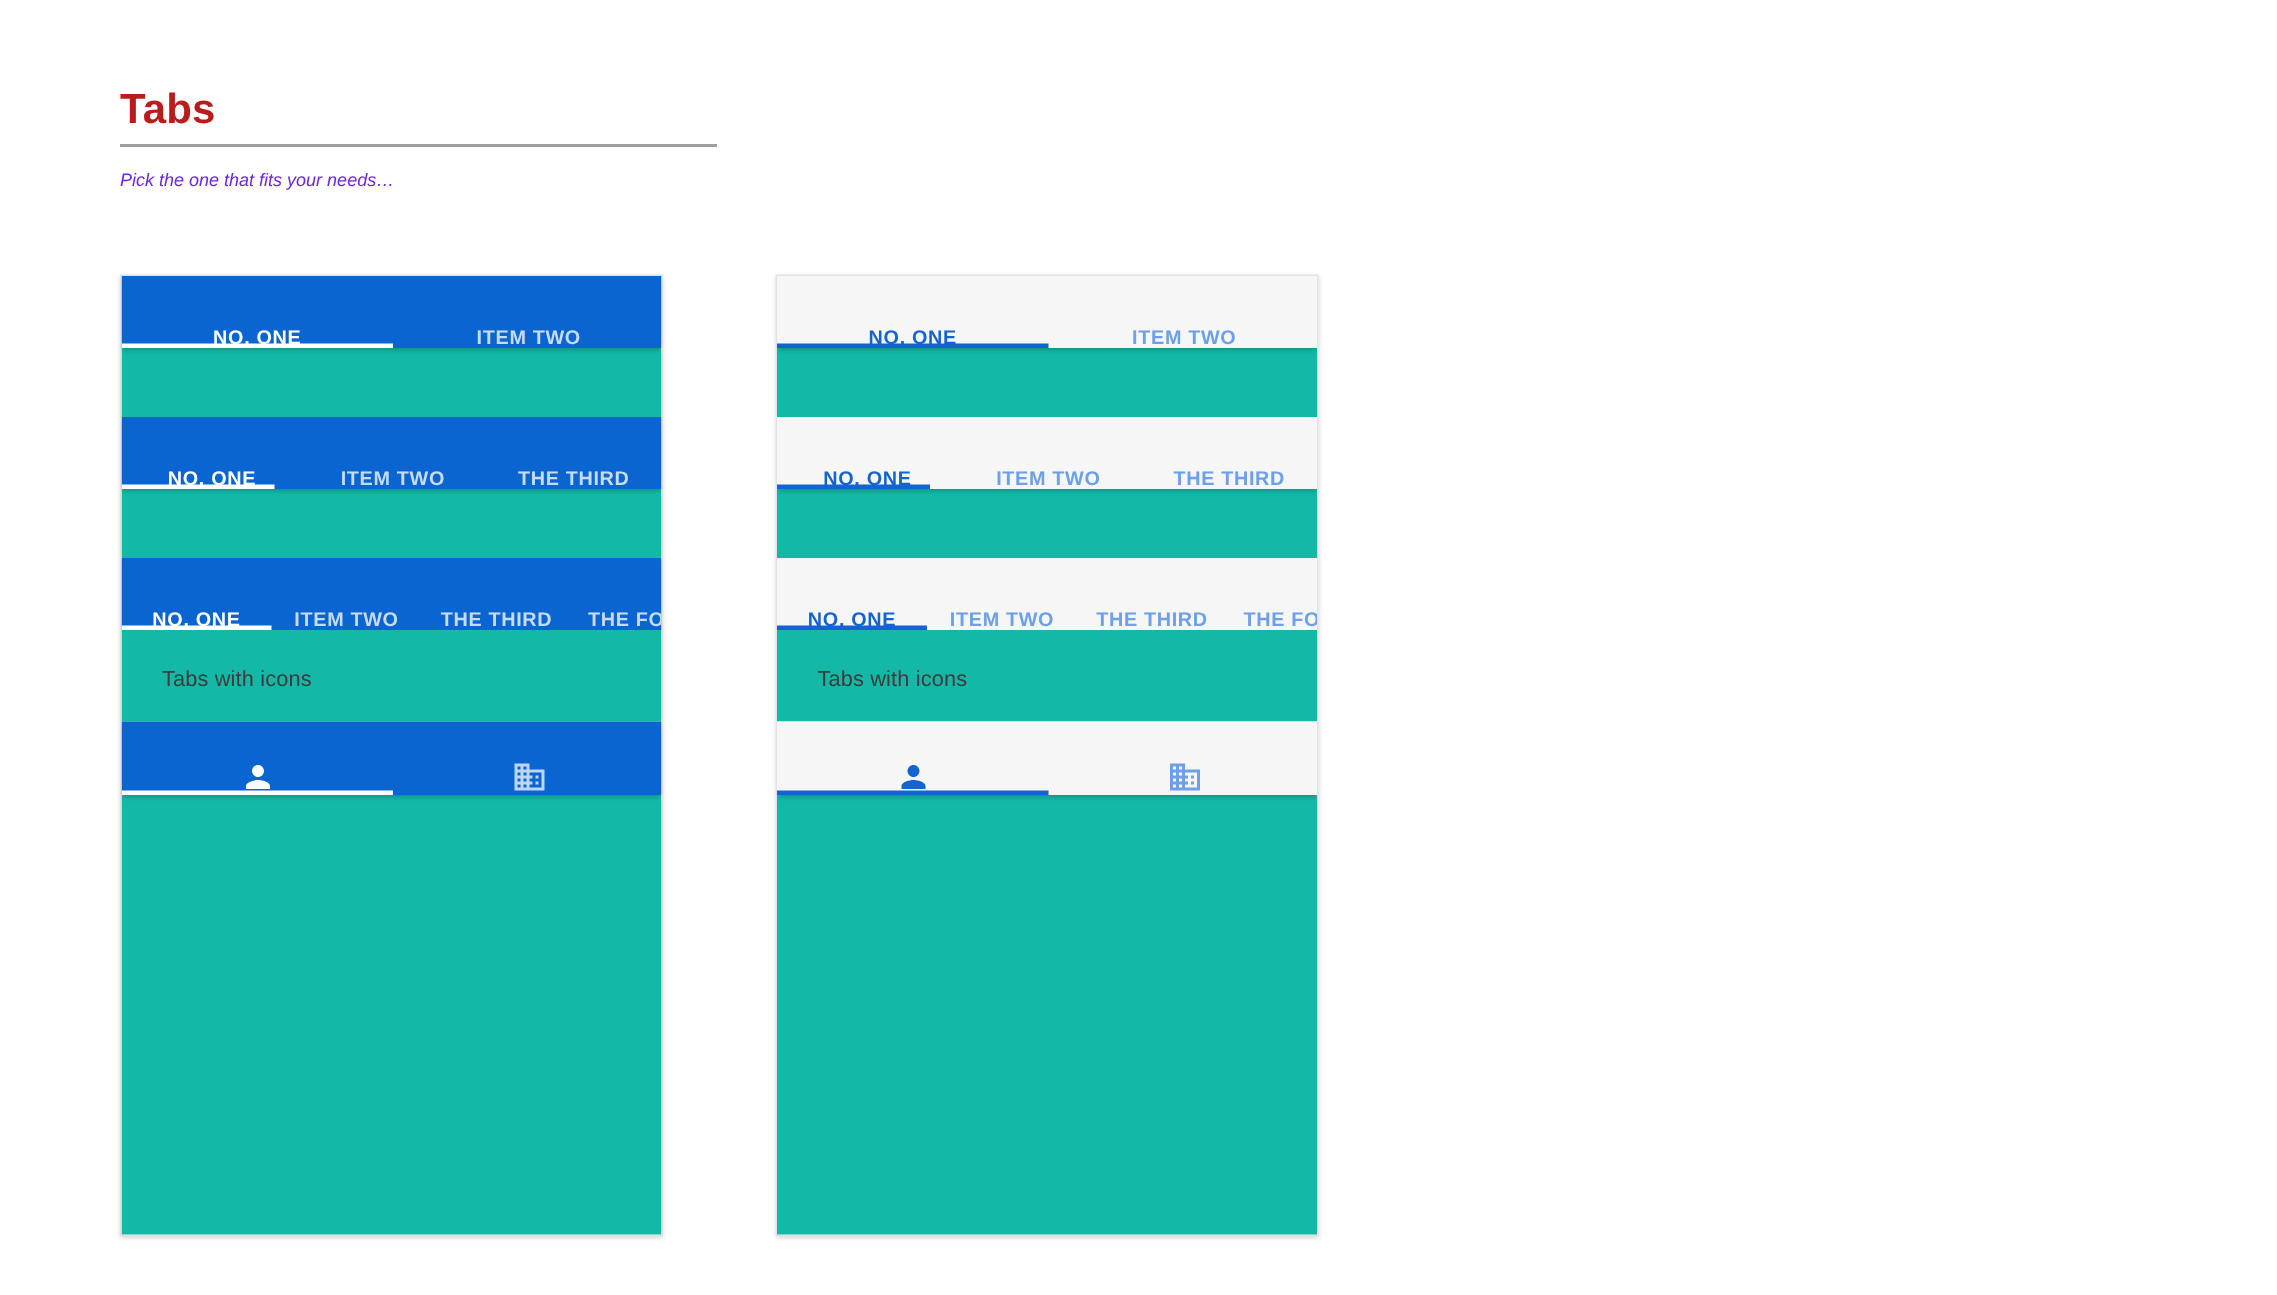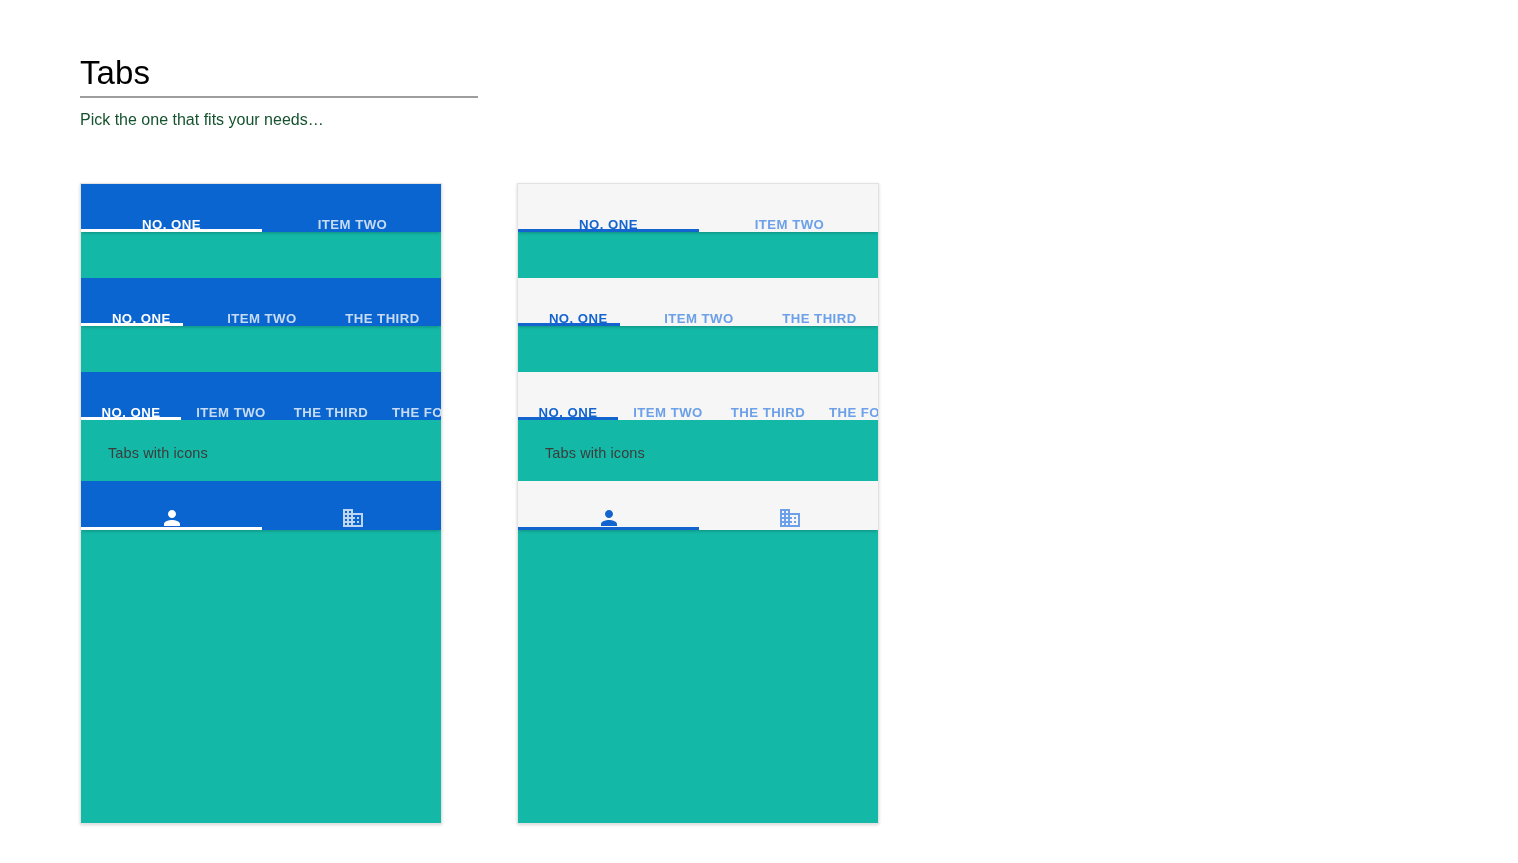--- a/index.html
+++ b/index.html
@@ -16,40 +16,41 @@
   }
 
   
   .page-head {
     position: absolute;
     left: 80px;
     top: 56px;
     width: 398px;
   }
   .page-title {
-    font-size: 33px;
-    font-weight: 400;
-    color: #000000;
+    font-size: 28px;
+    font-weight: 700;
+    color: #b91c1c;
     line-height: 34px;
     letter-spacing: 0.1px;
     margin: 0;
   }
   .page-rule {
     margin-top: 6px;
     height: 2px;
     background: #9e9e9e;
     width: 398px;
   }
   .page-sub {
     position: absolute;
     left: 80px;
     top: 110px;
-    font-size: 16px;
-    color: #14532d;
+    font-size: 12px;
+    color: #6d28d9;
     line-height: 20px;
+    font-style: italic;
   }
 
   
   .demo-panel {
     position: absolute;
     top: 183px;
     width: 362px;
     height: 641px;
     background: #ffffff;
     border: 1px solid #e2e2e2;

